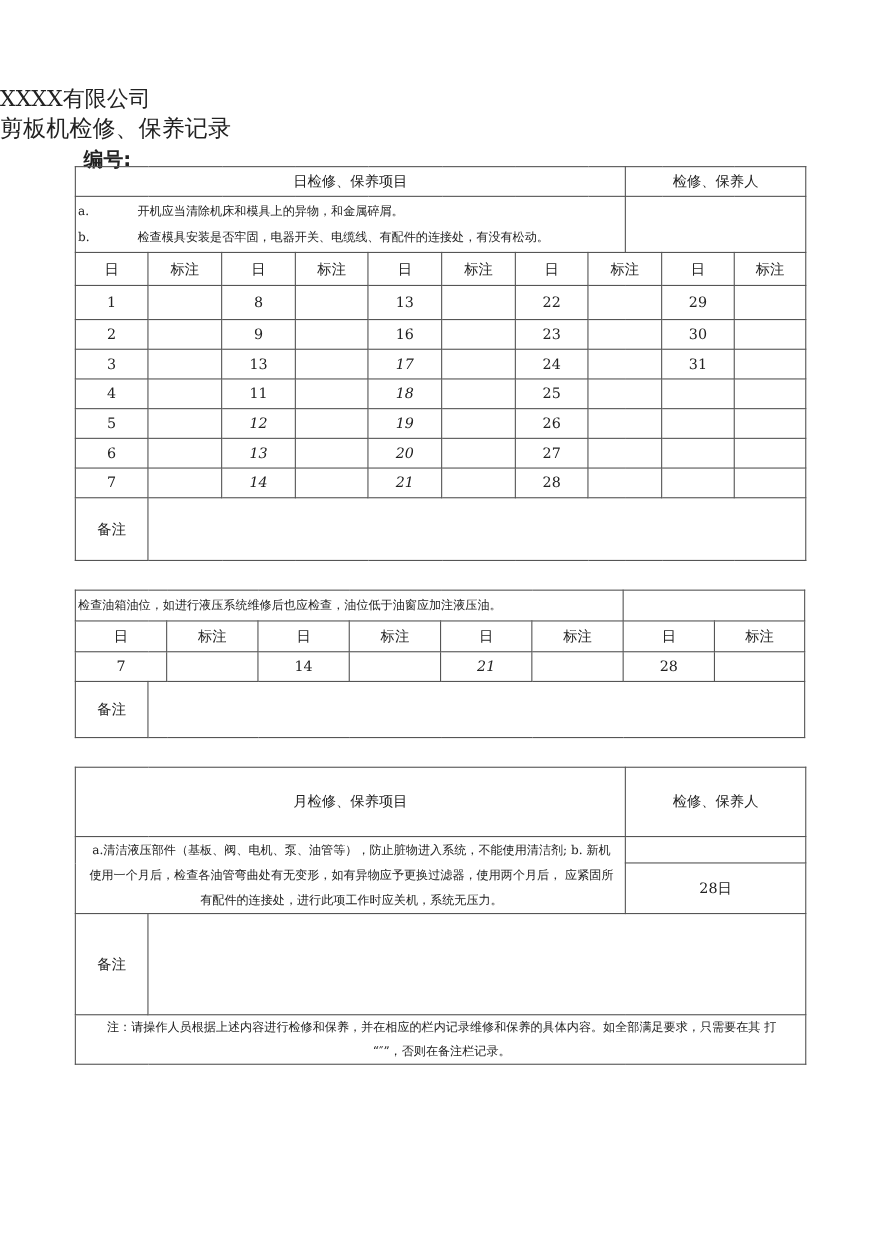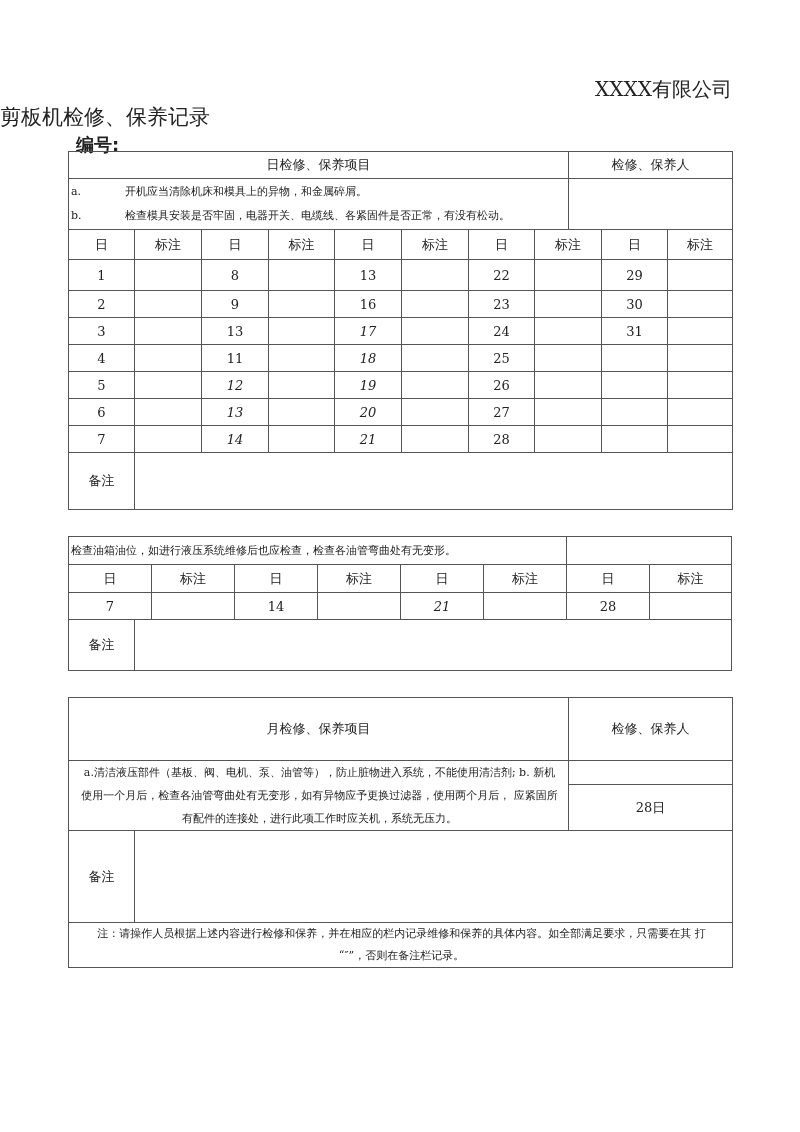--- a/index.html
+++ b/index.html
@@ -1,18 +1,18 @@
 <!DOCTYPE html>
 <html><head>
 <meta charset="utf-8">
 <style>
   html, body { margin:0; padding:0; background:#ffffff; }
   body { width:800px; height:1132px; position:relative; overflow:hidden;
          font-family:"DejaVu Serif","Liberation Serif",serif; color:#222; }
-  .title1 { position:absolute; top:76px; left:0; width:732px; text-align:right; font-size:20px; }
+  .title1 { position:absolute; top:76px; left:0; width:732px; text-align:left; font-size:20px; }
   .title2 { position:absolute; top:103px; left:0; width:800px; font-size:21px; }
   .docno { position:absolute; top:133px; left:76px; font-size:18px; font-weight:bold; font-family:"DejaVu Sans",sans-serif; }
   .grid { position:absolute; left:68px; width:664px; border-collapse:collapse; table-layout:fixed; }
   .grid td { border:1px solid #555; font-size:13px; padding:0; text-align:center; vertical-align:middle; overflow:hidden; }
   .left { text-align:left !important; padding-left:2px !important; }
   .small { font-size:11px !important; }
   .it { font-style:italic; }
   .mono { font-family:"Liberation Mono","DejaVu Sans Mono",monospace; font-size:11px !important; }
   .items-cell { font-size:11px !important; text-align:left !important; line-height:24px; padding-left:2px !important; }
   .items-cell .lbl { display:inline-block; width:54px; }
@@ -41,21 +41,21 @@
       <col style="width:65px">
   </colgroup>
   <tbody>
   <tr style="height:27px">
     <td colspan="8">日检修、保养项目</td>
     <td colspan="3">检修、保养人</td>
   </tr>
   <tr style="height:51px">
     <td colspan="8" class="items-cell">
       <div><span class="lbl">a.</span><span>开机应当清除机床和模具上的异物，和金属碎屑。</span></div>
-      <div><span class="lbl">b.</span><span>检查模具安装是否牢固，电器开关、电缆线、各紧固件是否正常，有没有松动。</span></div>
+      <div><span class="lbl">b.</span><span>检查模具安装是否牢固，电器开关、电缆线、有配件的连接处，有没有松动。</span></div>
     </td>
     <td colspan="3"></td>
   </tr>
   <tr style="height:30px">
     <td>日</td>
     <td>标注</td>
     <td>日</td>
     <td>标注</td>
     <td>日</td>
     <td>标注</td>
@@ -166,21 +166,21 @@
       <col style="width:83px">
       <col style="width:83px">
     <col style="width:83px">
       <col style="width:83px">
       <col style="width:83px">
       <col style="width:83px">
     <col style="width:82px">
   </colgroup>
   <tbody>
   <tr style="height:28px">
-    <td colspan="7" class="left small">检查油箱油位，如进行液压系统维修后也应检查，检查各油管弯曲处有无变形。</td>
+    <td colspan="7" class="left small">检查油箱油位，如进行液压系统维修后也应检查，油位低于油窗应加注液压油。</td>
     <td colspan="2"></td>
   </tr>
   <tr style="height:28px">
     <td colspan="2">日</td>
     <td>标注</td>
     <td>日</td>
     <td>标注</td>
     <td>日</td>
     <td>标注</td>
     <td>日</td>

